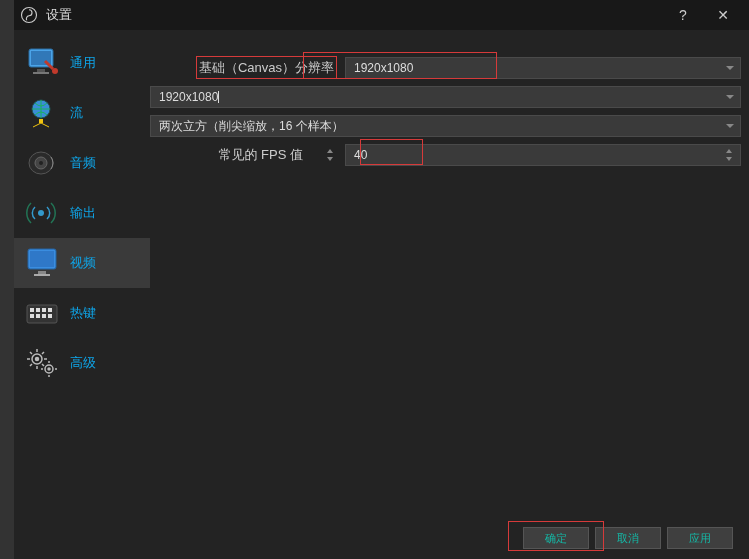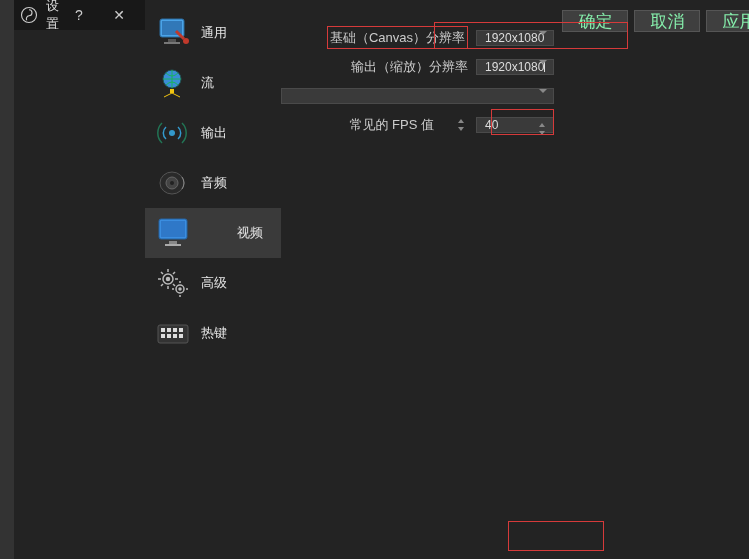--- a/index.html
+++ b/index.html
@@ -5,21 +5,21 @@
     * { margin: 0; padding: 0; box-sizing: border-box; }
     body {
       background: #1e1e1e;
       font-family: "Microsoft YaHei", "SimSun", sans-serif;
       color: #ccc;
       font-size: 13px;
       width: 749px;
       height: 559px;
       overflow: hidden;
     }
-    .window { display: flex; flex-direction: row; height: 100%; background: #232323; position: relative; margin-left: 14px; }
+    .window { display: flex; flex-direction: column; height: 100%; background: #232323; position: relative; margin-left: 14px; }
     .titlebar {
       height: 30px;
       background: #181818;
       display: flex;
       align-items: center;
       padding: 0 6px;
       color: #ddd;
     }
     .titlebar .app-icon { width: 18px; height: 18px; margin-right: 8px; }
     .titlebar .title { flex: 1; font-size: 13px; }
@@ -29,23 +29,23 @@
       width: 136px;
       background: #232323;
       padding: 8px 0;
     }
     .side-item {
       display: flex;
       align-items: center;
       height: 50px;
       padding-left: 10px;
       cursor: pointer;
-      color: #e5e5e5;
-    }
-    .side-item.selected { background: #3a3a3a; gap: 36px; }
+      color: #0ea5e9;
+    }
+    .side-item.selected { background: #3a3a3a; }
     .side-icon { width: 40px; height: 34px; display: flex; align-items: center; justify-content: center; margin-right: 6px; }
     .main {
       flex: 1;
       padding: 24px 8px 0 0;
       position: relative;
     }
     .form-row {
       display: flex;
       align-items: center;
       height: 28px;
@@ -70,24 +70,25 @@
     .spinner .up, .spinner .down {
       width: 0; height: 0;
       border-left: 3px solid transparent;
       border-right: 3px solid transparent;
       cursor: pointer;
     }
     .spinner .up { border-bottom: 4px solid #888; }
     .spinner .down { border-top: 4px solid #888; }
     .combo {
       flex: 1;
-      height: 16px;
+      height: 22px;
       background: #3a3a3a;
       border: 1px solid #4a4a4a;
       display: flex;
+      align-items: center;
       padding: 0 8px;
       color: #ddd;
       font-size: 12px;
       position: relative;
       cursor: pointer;
     }
     .combo .arrow {
       position: absolute;
       right: 6px;
       width: 0; height: 0;
@@ -124,22 +125,22 @@
       justify-content: flex-end;
       align-items: center;
       padding-right: 16px;
       gap: 6px;
     }
     .btn {
       width: 66px;
       height: 22px;
       background: #3f3f3f;
       border: 1px solid #555;
-      color: #86efac;
-      font-size: 17px;
+      color: #14b8a6;
+      font-size: 11px;
       display: flex;
       align-items: center;
       justify-content: center;
       cursor: pointer;
     }
     .leftedge {
       position: absolute;
       left: 0; top: 0; width: 14px; height: 100%;
       background: #333;
     }
@@ -192,109 +193,109 @@
               <path d="M7 12 h18 M16 3 v18 M10 6 q6 6 12 0 M10 18 q6 -6 12 0" stroke="#1b4" stroke-width="0.8" fill="none"></path>
               <rect x="14" y="22" width="4" height="4" fill="#f1c40f"></rect>
               <path d="M16 26 l-8 4 M16 26 l8 4" stroke="#f1c40f" stroke-width="1"></path>
             </svg>
         </span>
         <span>流</span>
       </div>
       <div class="side-item">
         <span class="side-icon">
           <svg width="38" height="32" viewBox="0 0 38 32">
+              <ellipse cx="16" cy="16" rx="12" ry="11" fill="#2a2a2a" stroke="#555"></ellipse>
+              <circle cx="16" cy="16" r="6" fill="#444" stroke="#666"></circle>
+              <circle cx="16" cy="16" r="2" fill="#222"></circle>
+              <path d="M26 10 q4 6 0 12" stroke="#888" fill="none"></path>
+            </svg>
+        </span>
+        <span>音频</span>
+      </div>
+      <div class="side-item">
+        <span class="side-icon">
+          <svg width="38" height="32" viewBox="0 0 38 32">
               <circle cx="16" cy="16" r="3" fill="#39c"></circle>
               <path d="M10 22 a8 8 0 0 1 0 -12" stroke="#39c" stroke-width="1.5" fill="none"></path>
               <path d="M22 10 a8 8 0 0 1 0 12" stroke="#39c" stroke-width="1.5" fill="none"></path>
               <path d="M6 26 a14 14 0 0 1 0 -20" stroke="#2a7" stroke-width="1.5" fill="none" opacity="0.6"></path>
               <path d="M26 6 a14 14 0 0 1 0 20" stroke="#2a7" stroke-width="1.5" fill="none" opacity="0.6"></path>
             </svg>
         </span>
         <span>输出</span>
       </div>
-      <div class="side-item">
-        <span class="side-icon">
-          <svg width="38" height="32" viewBox="0 0 38 32">
-              <ellipse cx="16" cy="16" rx="12" ry="11" fill="#2a2a2a" stroke="#555"></ellipse>
-              <circle cx="16" cy="16" r="6" fill="#444" stroke="#666"></circle>
-              <circle cx="16" cy="16" r="2" fill="#222"></circle>
-              <path d="M26 10 q4 6 0 12" stroke="#888" fill="none"></path>
-            </svg>
-        </span>
-        <span>音频</span>
-      </div>
       <div class="side-item selected">
         <span class="side-icon">
           <svg width="38" height="32" viewBox="0 0 38 32">
               <rect x="3" y="2" width="28" height="20" rx="2" fill="#3a8de0" stroke="#2562a0"></rect>
               <rect x="5" y="4" width="24" height="16" fill="#2f78c8"></rect>
               <rect x="13" y="24" width="8" height="3" fill="#888"></rect>
               <rect x="9" y="27" width="16" height="2" fill="#aaa"></rect>
             </svg>
         </span>
         <span>视频</span>
-      </div>
-      <div class="side-item">
-        <span class="side-icon">
-          <svg width="38" height="32" viewBox="0 0 38 32">
-              <g fill="none" stroke="#bbb" stroke-width="1.5">
-                <circle cx="12" cy="12" r="5"></circle>
-                <circle cx="12" cy="12" r="1.5" fill="#bbb"></circle>
-                <path d="M12 5 v-3 M12 19 v3 M5 12 h-3 M19 12 h3 M7 7 l-2 -2 M17 17 l2 2 M7 17 l-2 2 M17 7 l2 -2"></path>
-                <circle cx="24" cy="22" r="4"></circle>
-                <circle cx="24" cy="22" r="1" fill="#bbb"></circle>
-                <path d="M24 16 v-2 M24 28 v2 M18 22 h-2 M30 22 h2"></path>
-              </g>
-            </svg>
-        </span>
-        <span>高级</span>
       </div>
       <div class="side-item">
         <span class="side-icon">
           <svg width="38" height="32" viewBox="0 0 38 32">
               <rect x="2" y="8" width="30" height="18" rx="2" fill="#333" stroke="#555"></rect>
               <g fill="#ddd">
                 <rect x="5" y="11" width="4" height="4"></rect>
                 <rect x="11" y="11" width="4" height="4"></rect>
                 <rect x="17" y="11" width="4" height="4"></rect>
                 <rect x="23" y="11" width="4" height="4"></rect>
                 <rect x="5" y="17" width="4" height="4"></rect>
                 <rect x="11" y="17" width="4" height="4"></rect>
                 <rect x="17" y="17" width="4" height="4"></rect>
                 <rect x="23" y="17" width="4" height="4"></rect>
               </g>
             </svg>
         </span>
         <span>热键</span>
       </div>
+      <div class="side-item">
+        <span class="side-icon">
+          <svg width="38" height="32" viewBox="0 0 38 32">
+              <g fill="none" stroke="#bbb" stroke-width="1.5">
+                <circle cx="12" cy="12" r="5"></circle>
+                <circle cx="12" cy="12" r="1.5" fill="#bbb"></circle>
+                <path d="M12 5 v-3 M12 19 v3 M5 12 h-3 M19 12 h3 M7 7 l-2 -2 M17 17 l2 2 M7 17 l-2 2 M17 7 l2 -2"></path>
+                <circle cx="24" cy="22" r="4"></circle>
+                <circle cx="24" cy="22" r="1" fill="#bbb"></circle>
+                <path d="M24 16 v-2 M24 28 v2 M18 22 h-2 M30 22 h2"></path>
+              </g>
+            </svg>
+        </span>
+        <span>高级</span>
+      </div>
     </div>
 
     <div class="main">
 
       <div class="form-row">
         <div class="form-label redbox1" style="border:none">
           <span class="redbox1" style="padding:3px 2px;">基础（Canvas）分辨率</span>
         </div>
         <div class="combo">
           <span>1920x1080</span>
           <span class="arrow"></span>
         </div>
       </div>
 
       <div class="form-row">
-        <div class="form-label">输出（缩放）分辨率</div>
         <div class="combo">
           <span>1920x1080</span>
             <span class="cursor-caret"></span>
           <span class="arrow"></span>
         </div>
       </div>
 
       <div class="form-row">
         <div class="combo">
+          <span>两次立方（削尖缩放，16 个样本）</span>
           <span class="arrow"></span>
         </div>
       </div>
 
       <div class="form-row">
         <div class="form-label" style="display:flex;justify-content:flex-end;align-items:center;gap:20px">
           <span>常见的 FPS 值</span>
           <span class="spinner">
             <span class="up"></span>
             <span class="down"></span>

